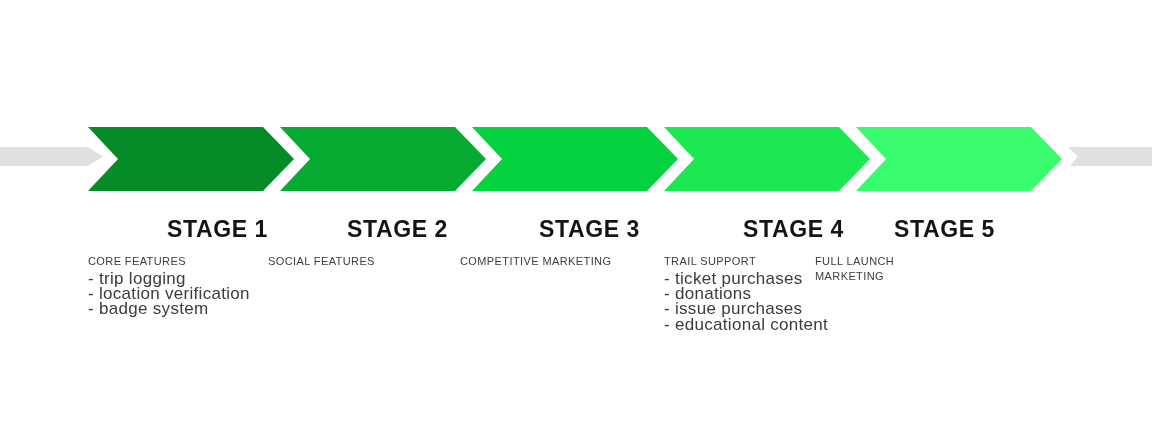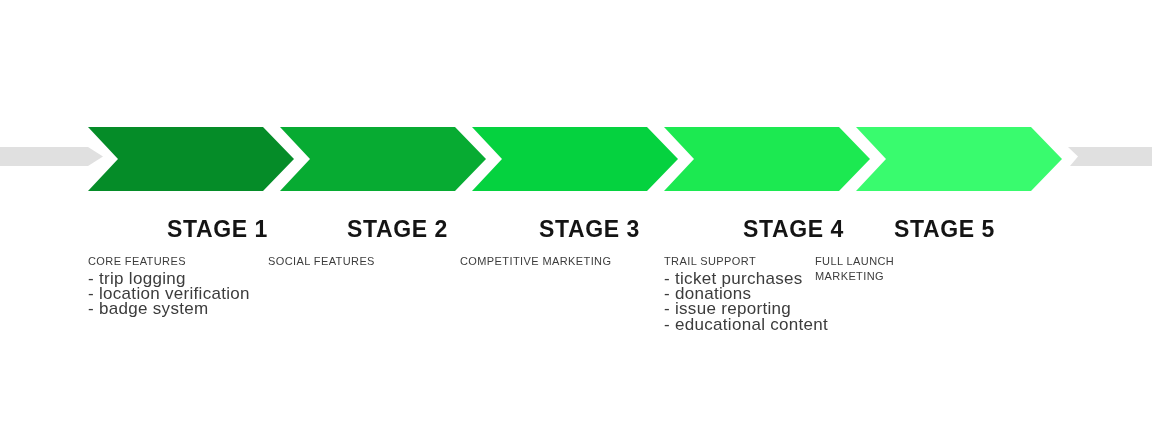--- a/index.html
+++ b/index.html
@@ -90,21 +90,21 @@
     <h2 class="stage-title">STAGE 3</h2>
     <div class="stage-subtitle">COMPETITIVE MARKETING</div>
   </div>
 
   <div class="stage-col col-3">
     <h2 class="stage-title">STAGE 4</h2>
     <div class="stage-subtitle">TRAIL SUPPORT</div>
     <div class="stage-items">
       <div class="stage-item">- ticket purchases</div>
       <div class="stage-item">- donations</div>
-      <div class="stage-item">- issue reporting</div>
+      <div class="stage-item">- issue purchases</div>
       <div class="stage-item">- educational content</div>
     </div>
   </div>
 
   <div class="stage-col col-4">
     <h2 class="stage-title">STAGE 5</h2>
     <div class="stage-subtitle">FULL LAUNCH
 MARKETING</div>
     <div class="stage-items"></div>
   </div>

